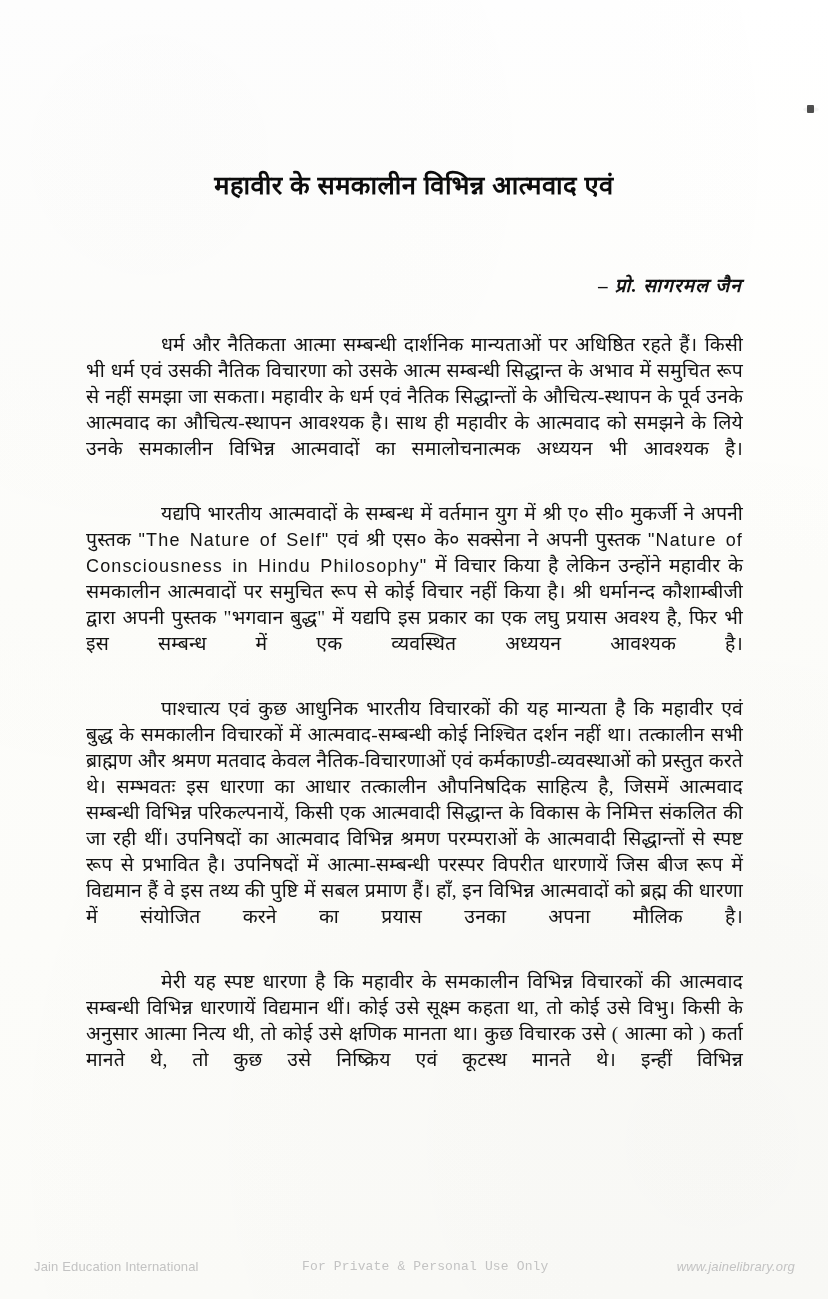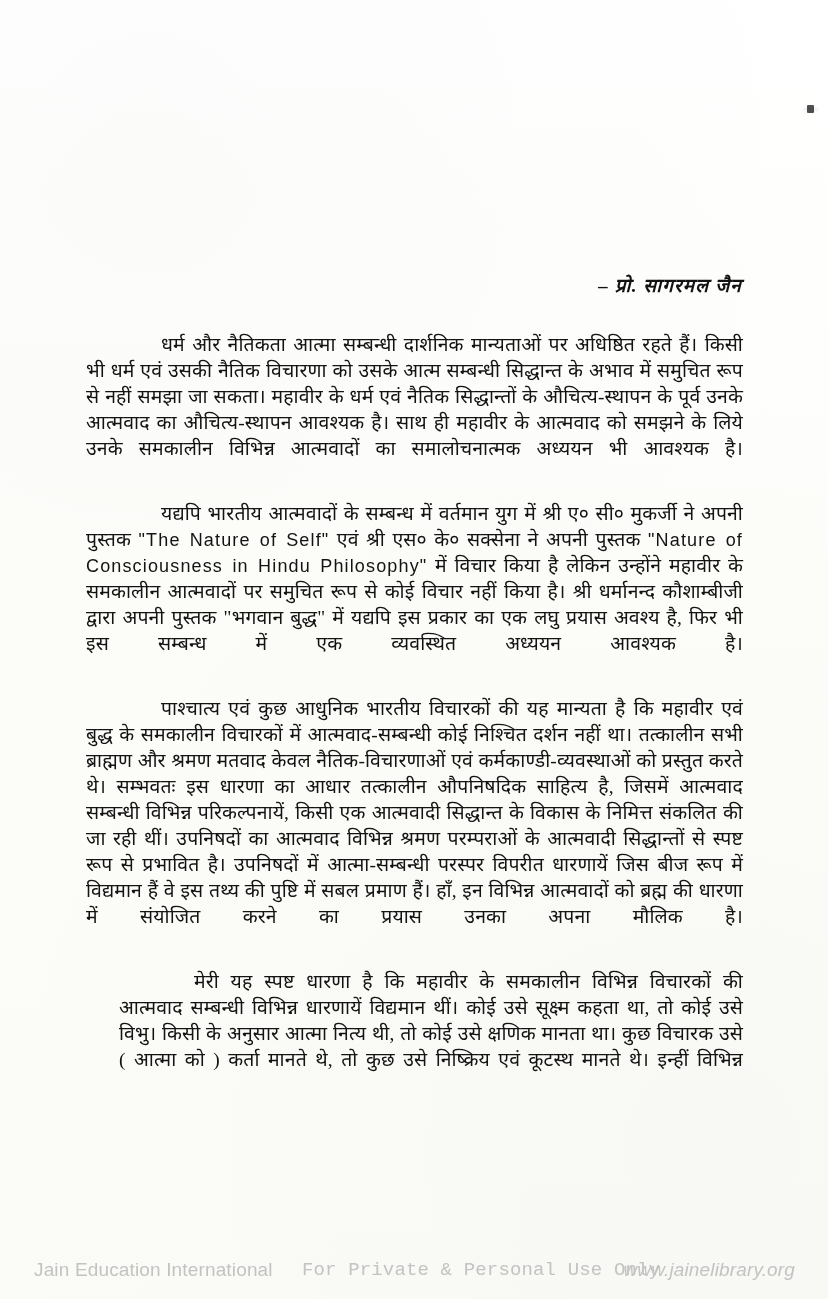--- a/index.html
+++ b/index.html
@@ -80,21 +80,21 @@
     text-indent: 75px;
     text-align: justify;
     text-justify: inter-word;
     font-size: 19.4px;
     line-height: 26px;
     letter-spacing: 0.15px;
     word-spacing: 0.5px;
     color: #131313;
     font-family: "Liberation Serif", "DejaVu Serif", serif;
   }
-  p.para:last-child { margin-bottom: 0; margin-left: 33px; }
+  p.para:last-child { margin-bottom: 0; }
 
   
   p.para::after {
     content: "";
     display: inline-block;
     width: 100%;
   }
 
   .eng {
     font-family: "Liberation Sans", "DejaVu Sans", sans-serif;
@@ -104,21 +104,21 @@
   }
 
   
   .footer {
     position: absolute;
     left: 0;
     top: 1259px;
     width: 828px;
     height: 24px;
     font-family: "Liberation Sans", "DejaVu Sans", sans-serif;
-    font-size: 19px;
+    font-size: 13px;
     letter-spacing: 0.15px;
     color: #c3c3c3;
   }
   .footer-left   { position: absolute; left: 34px;  top: 0; }
   .footer-center { position: absolute; left: 302px; top: 0; font-family: Liberation Mono, monospace; }
   .footer-right  { position: absolute; right: 33px; top: 0; font-style: italic; }
 
   
   .speck {
     position: absolute;
@@ -147,20 +147,21 @@
 
 <div class="page">
 
   <div class="scan-tint"></div>
 
   <div class="speck"></div>
 
   <div class="content">
 
     <div class="title-block">
+      <div class="title-line">महावीर के समकालीन विभिन्न आत्मवाद एवं</div>
     </div>
 
     <div class="byline">– प्रो. सागरमल जैन</div>
 
     <div class="body-text">
 
       <p class="para">धर्म और नैतिकता आत्मा सम्बन्धी दार्शनिक मान्यताओं पर अधिष्ठित रहते हैं। किसी भी धर्म एवं उसकी नैतिक विचारणा को उसके आत्म सम्बन्धी सिद्धान्त के अभाव में समुचित रूप से नहीं समझा जा सकता। महावीर के धर्म एवं नैतिक सिद्धान्तों के औचित्य-स्थापन के पूर्व उनके आत्मवाद का औचित्य-स्थापन आवश्यक है। साथ ही महावीर के आत्मवाद को समझने के लिये उनके समकालीन विभिन्न आत्मवादों का समालोचनात्मक अध्ययन भी आवश्यक है।</p>
 
       <p class="para">
         <span>यद्यपि भारतीय आत्मवादों के सम्बन्ध में वर्तमान युग में श्री ए० सी० मुकर्जी ने अपनी पुस्तक </span><span class="eng">"The Nature of Self"</span><span> एवं श्री एस० के० सक्सेना ने अपनी पुस्तक </span><span class="eng">"Nature of Consciousness in Hindu Philosophy"</span><span> में विचार किया है लेकिन उन्होंने महावीर के समकालीन आत्मवादों पर समुचित रूप से कोई विचार नहीं किया है। श्री धर्मानन्द कौशाम्बीजी द्वारा अपनी पुस्तक "भगवान बुद्ध" में यद्यपि इस प्रकार का एक लघु प्रयास अवश्य है, फिर भी इस सम्बन्ध में एक व्यवस्थित अध्ययन आवश्यक है।</span>

